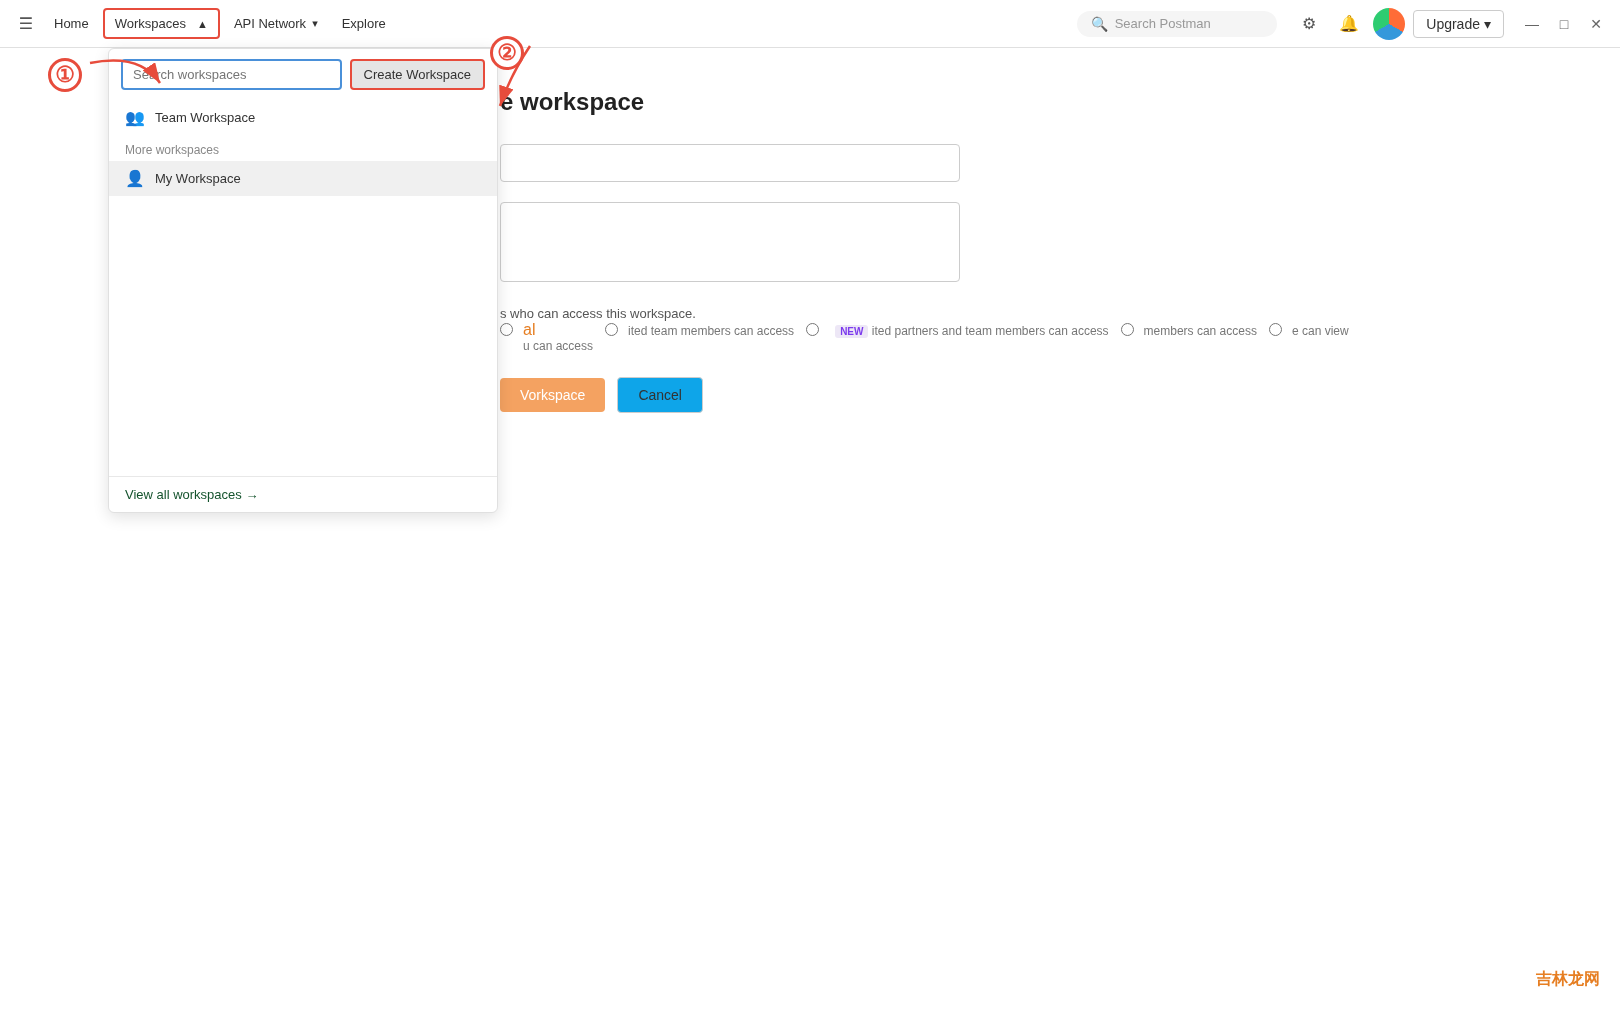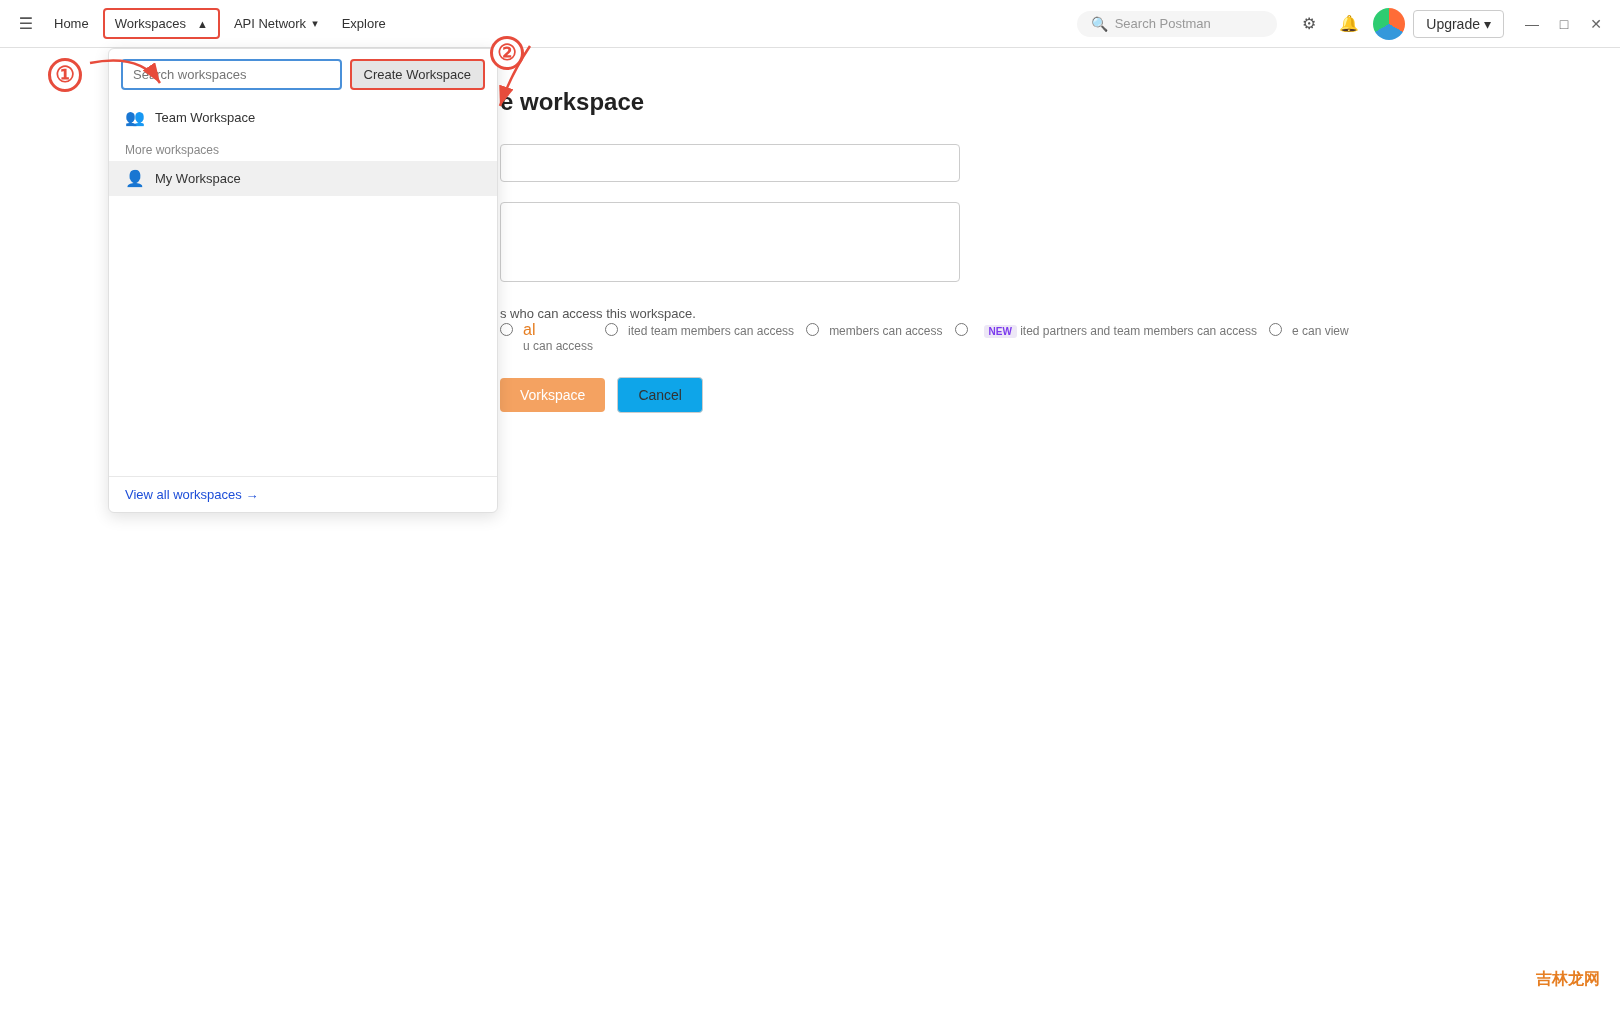--- a/index.html
+++ b/index.html
@@ -53,21 +53,21 @@
       padding: 8px 16px 4px; font-size: 12px; color: #888; font-weight: 500;
     }
     .workspace-item {
       display: flex; align-items: center; gap: 10px;
       padding: 8px 16px; cursor: pointer; font-size: 13px; color: #333;
     }
     .workspace-item.active { background: #f0f0f0; }
     .ws-icon { font-size: 16px; color: #666; }
     .dropdown-footer {
       padding: 10px 16px; border-top: 1px solid #e8e8e8;
-      font-size: 13px; color: #1d4ed8; cursor: pointer;
+      font-size: 13px; color: #14532d; cursor: pointer;
     }
 
     
     .main-content {
       position: absolute; top: 48px; left: 0; right: 0; bottom: 0;
       padding: 40px 80px 40px 500px;
       background: #fff;
     }
     .page-title { font-size: 24px; font-weight: 600; color: #222; margin-bottom: 28px; }
 
@@ -194,30 +194,30 @@
       </div>
       <div class="radio-item">
         <input type="radio" class="radio-input" name="visibility" style="">
         <div>
           <span class="radio-desc">ited team members can access</span>
         </div>
       </div>
       <div class="radio-item">
         <input type="radio" class="radio-input" name="visibility" style="">
         <div>
-          <span class="radio-desc">members can access</span>
-        </div>
-      </div>
-      <div class="radio-item">
-        <input type="radio" class="radio-input" name="visibility" style="">
-        <div>
           <span class="radio-desc">
             <span class="new-badge">NEW</span>
             ited partners and team members can access
           </span>
+        </div>
+      </div>
+      <div class="radio-item">
+        <input type="radio" class="radio-input" name="visibility" style="">
+        <div>
+          <span class="radio-desc">members can access</span>
         </div>
       </div>
       <div class="radio-item">
         <input type="radio" class="radio-input" name="visibility" style="">
         <div>
           <span class="radio-desc">e can view</span>
         </div>
       </div>
     </div>
   </div>

